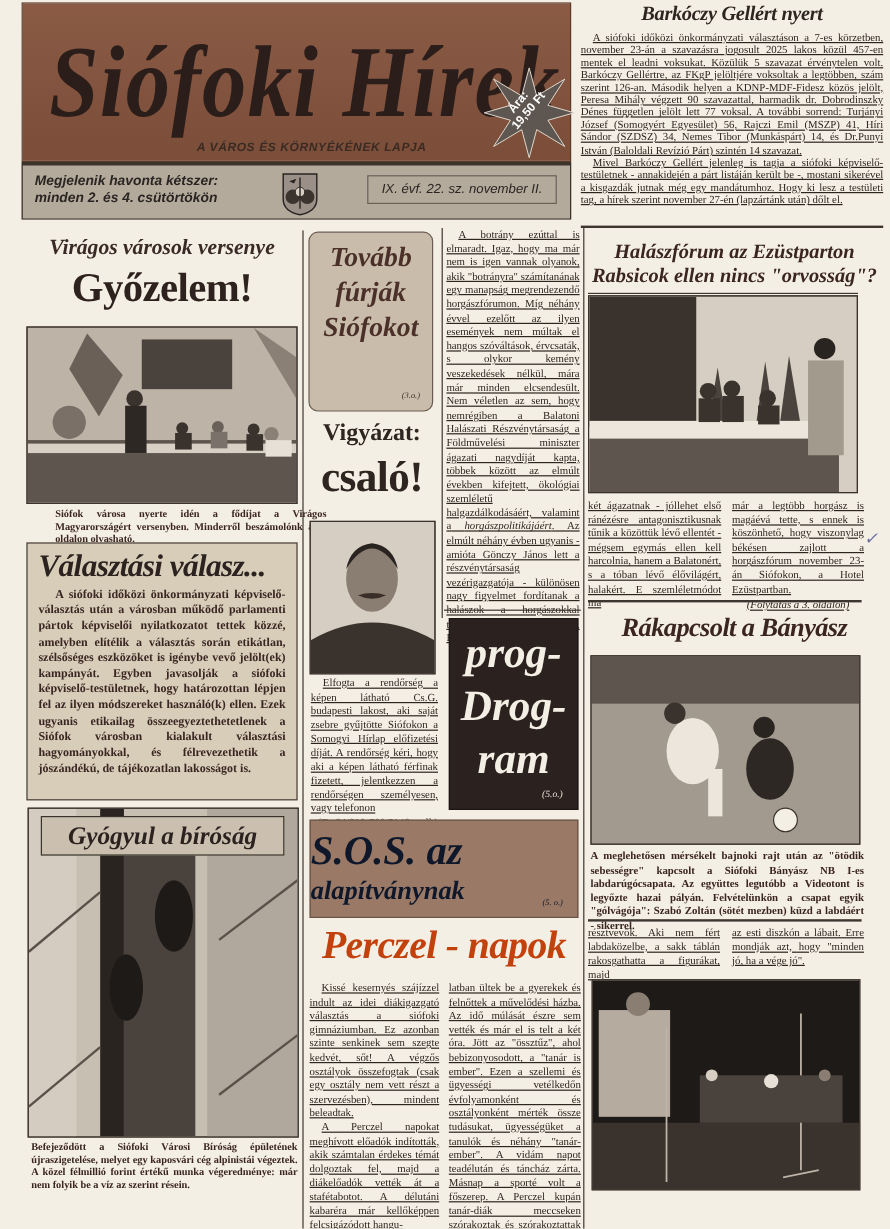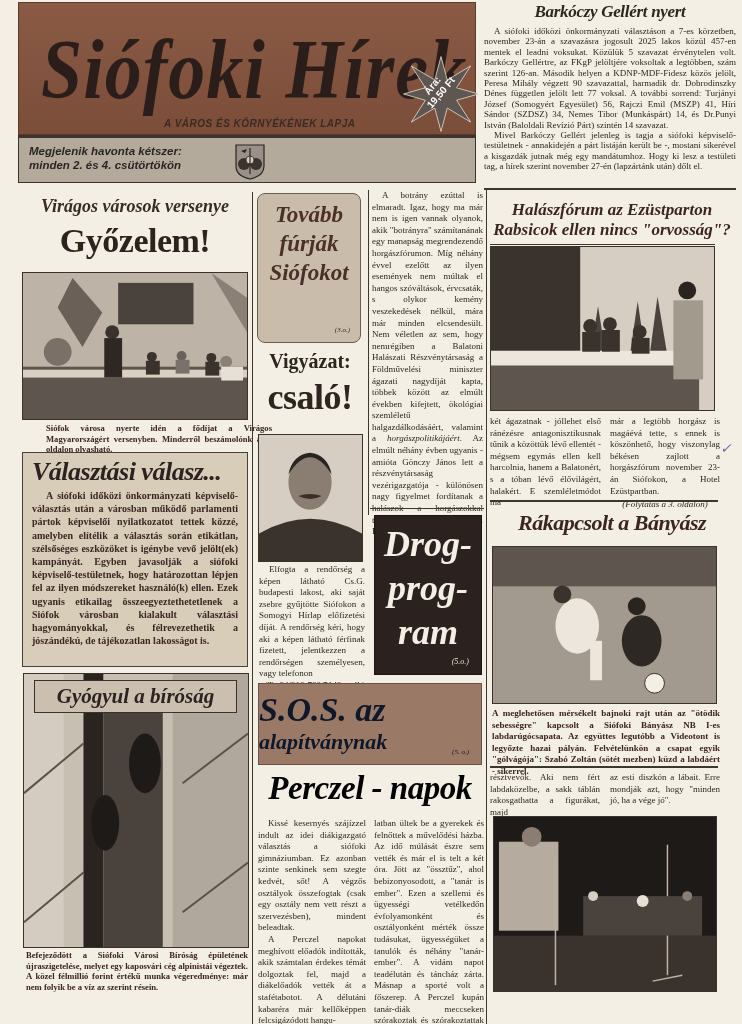--- a/index.html
+++ b/index.html
@@ -64,21 +64,21 @@
   }
 
   
   .h-serif-bold { font-family: "Liberation Serif", serif; font-weight: bold; font-style: italic; }
   .art-top {
     left: 484px; top: 2px; width: 252px;
   }
   .art-top h2 { font-size: 17px; text-align: center; color: #2e2420; letter-spacing: -0.3px; }
   .body-text {
     font-family: "Liberation Serif", serif; font-size: 9px; line-height: 10.4px;
-    text-align: justify; color: #2d2520;
+    text-align: justify; color: #2d2520; text-decoration: underline;
   }
   .body-text p { text-indent: 10px; }
   .art-top .body-text { margin-top: 4px; }
   .rule { position: absolute; background: #3d3530; }
 
   
   .virag-kicker { left: 22px; top: 196px; width: 226px; text-align: center; font-size: 18px; color: #3a2a26; }
   .gyozelem { left: 22px; top: 222px; width: 226px; text-align: center; font-size: 34px; font-weight: bold; color: #2e221e; letter-spacing: -0.5px; }
   .photo {
     background: #6d645c;
@@ -141,21 +141,21 @@
 
   .sos-box {
     left: 258px; top: 683px; width: 224px; height: 82px;
     background: #9a7a66; border: 1px solid #6a5448;
     text-align: left; color: #0f172a;
   }
   .sos-box .t1 { font-size: 34px; font-weight: bold; font-style: italic; line-height: 40px; margin-top: 6px; }
   .sos-box .t2 { font-size: 22px; font-weight: bold; font-style: italic; line-height: 24px; }
   .sos-box .ref { position: absolute; right: 12px; bottom: 8px; font-size: 7px; font-style: italic; }
 
-  .perczel-h { left: 258px; top: 770px; width: 224px; text-align: center; font-size: 33px; font-weight: bold; font-style: italic; color: #000000; letter-spacing: -0.5px; }
+  .perczel-h { left: 258px; top: 770px; width: 224px; text-align: center; font-size: 33px; font-weight: bold; font-style: italic; color: #c2410c; letter-spacing: -0.5px; }
   .perczel-c1 { left: 258px; top: 818px; width: 108px; font-size: 9px; line-height: 11.6px; }
   .perczel-c2 { left: 374px; top: 818px; width: 110px; font-size: 9px; line-height: 11.6px; }
 
   
   .hal-h1 { left: 488px; top: 200px; width: 248px; text-align: center; font-size: 17px; font-weight: bold; font-style: italic; color: #3a2520; }
   .hal-h2 { left: 488px; top: 220px; width: 248px; text-align: center; font-size: 17px; font-weight: bold; font-style: italic; color: #3a2520; }
   .hal-photo { left: 490px; top: 246px; width: 225px; height: 165px; }
   .hal-c1 { left: 490px; top: 416px; width: 111px; font-size: 9px; line-height: 11.6px; }
   .hal-c2 { left: 610px; top: 416px; width: 110px; font-size: 9px; line-height: 11.6px; }
   .hal-c2 .cont { text-align: center; font-style: italic; margin-top: 2px; }
@@ -194,20 +194,21 @@
   <div class="crest">
     <svg viewBox="0 0 34 38">
       <path d="M3 3 H31 V24 Q31 34 17 37 Q3 34 3 24 Z" fill="#9a9088" stroke="#2a2522" stroke-width="1.2"></path>
       <circle cx="11" cy="22" r="6" fill="#3a332e"></circle>
       <circle cx="23" cy="22" r="6" fill="#3a332e"></circle>
       <circle cx="17" cy="18" r="4" fill="#d8d0c4" stroke="#2a2522" stroke-width="0.8"></circle>
       <line x1="17" y1="6" x2="17" y2="32" stroke="#2a2522" stroke-width="1.2"></line>
       <path d="M8 9 L14 7 L12 11 Z" fill="#2a2522"></path>
     </svg>
   </div>
+  <div class="issue-box">IX. évf. 22. sz. november II.</div>
 </div>
 
 <div class="abs art-top">
   <h2 class="h-serif-bold">Barkóczy Gellért nyert</h2>
   <div class="body-text">
     <p>A siófoki időközi önkormányzati választáson a 7-es körzetben, november 23-án a szavazásra jogosult 2025 lakos közül 457-en mentek el leadni voksukat. Közülük 5 szavazat érvénytelen volt. Barkóczy Gellértre, az FKgP jelöltjére voksoltak a legtöbben, szám szerint 126-an. Második helyen a KDNP-MDF-Fidesz közös jelölt, Peresa Mihály végzett 90 szavazattal, harmadik dr. Dobrodinszky Dénes független jelölt lett 77 voksal. A további sorrend: Turjányi József (Somogyért Egyesület) 56, Rajczi Emil (MSZP) 41, Híri Sándor (SZDSZ) 34, Nemes Tibor (Munkáspárt) 14, és Dr.Punyi István (Baloldali Revízió Párt) szintén 14 szavazat.</p>
     <p>Mivel Barkóczy Gellért jelenleg is tagja a siófoki képviselő-testületnek - annakidején a párt listáján került be -, mostani sikerével a kisgazdák jutnak még egy mandátumhoz. Hogy ki lesz a testületi tag, a hírek szerint november 27-én (lapzártánk után) dőlt el.</p>
   </div>
 </div>
 <div class="rule" style="left:484px; top:188px; width:252px; height:2px;"></div>
@@ -287,22 +288,22 @@
   <p>Elfogta a rendőrség a képen látható Cs.G. budapesti lakost, aki saját zsebre gyűjtötte Siófokon a Somogyi Hírlap előfizetési díját. A rendőrség kéri, hogy aki a képen látható férfinak fizetett, jelentkezzen a rendőrségen személyesen, vagy telefonon</p>
   <div class="phone">(T.: 84/310-700/5149 mell.)</div>
 </div>
 
 <div class="abs body-text botrany">
   <p><span>A botrány ezúttal is elmaradt. Igaz, hogy ma már nem is igen vannak olyanok, akik "botrányra" számítanának egy manapság megrendezendő horgászfórumon. Míg néhány évvel ezelőtt az ilyen események nem múltak el hangos szóváltások, érvcsaták, s olykor kemény veszekedések nélkül, mára már minden elcsendesült. Nem véletlen az sem, hogy nemrégiben a Balatoni Halászati Részvénytársaság a Földművelési miniszter ágazati nagydíját kapta, többek között az elmúlt években kifejtett, ökológiai szemléletű halgazdálkodásáért, valamint a</span> <i>horgászpolitikájáért</i><span>. Az elmúlt néhány évben ugyanis - amióta Gönczy János lett a részvénytársaság vezérigazgatója - különösen nagy figyelmet fordítanak a halászok a horgászokkal történő megbékélésre. Felismerték ugyanis, hogy e</span></p>
 </div>
 <div class="rule" style="left:370px; top:508px; width:114px; height:1px;"></div>
 
 <div class="abs drog-box">
+  <div class="t">prog-</div>
   <div class="t">Drog-</div>
-  <div class="t">prog-</div>
   <div class="t">ram</div>
   <div class="ref">(5.o.)</div>
 </div>
 
 <div class="abs sos-box">
   <div class="t1">S.O.S. az</div>
   <div class="t2">alapítványnak</div>
   <div class="ref">(5. o.)</div>
 </div>
 

